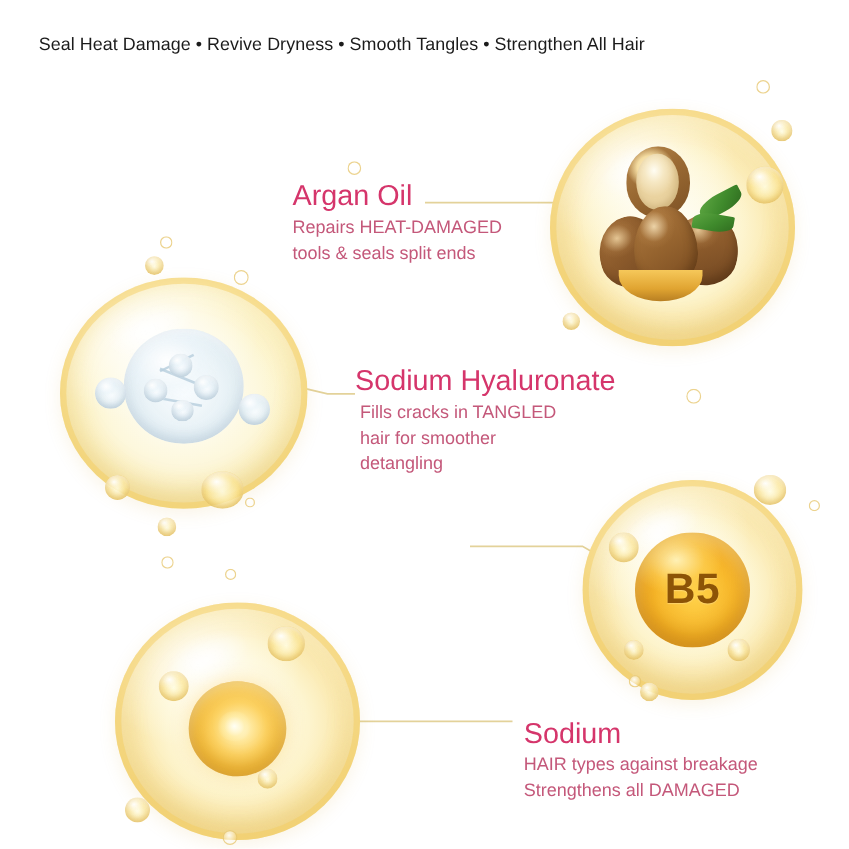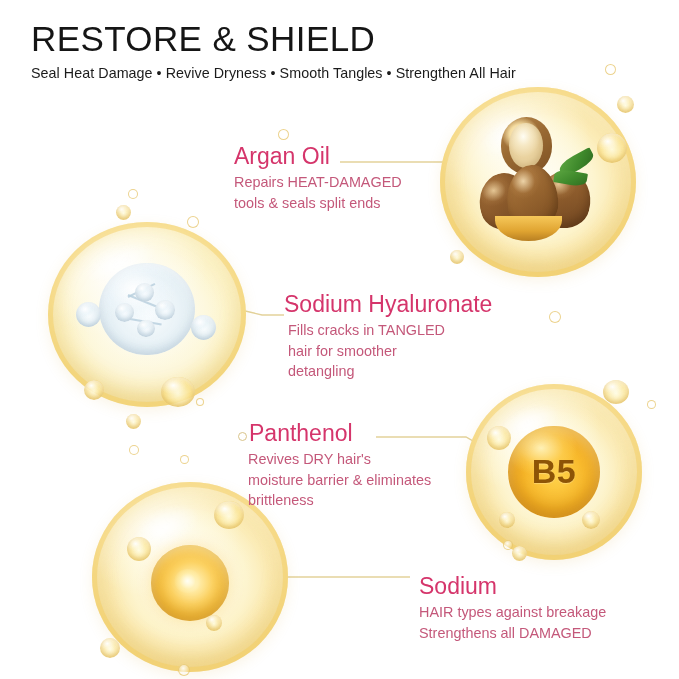--- a/index.html
+++ b/index.html
@@ -224,21 +224,20 @@
     border-radius: 50%;
     background: radial-gradient(circle, rgba(255,255,245,0.98) 0%, rgba(255,240,175,0.6) 45%, rgba(255,230,150,0) 75%);
   }
 </style>
 </head>
 <body>
 
 <div id="infographic">
 
   <div class="header">
-    <div class="title">RESTORE &amp; SHIELD</div>
     <div class="subtitle">Seal Heat Damage • Revive Dryness • Smooth Tangles • Strengthen All Hair</div>
   </div>
 
   <svg class="connectors" viewBox="0 0 679 679">
     <line x1="340" y1="162" x2="470" y2="162" stroke="#e3d29a" stroke-width="1.4"></line>
     <polyline points="198,300 262,315 284,315" fill="none" stroke="#e3d29a" stroke-width="1.4"></polyline>
     <polyline points="376,437 466,437 492,452" fill="none" stroke="#e3d29a" stroke-width="1.4"></polyline>
     <polyline points="250,558 272,577 410,577" fill="none" stroke="#e3d29a" stroke-width="1.4"></polyline>
   </svg>
 
@@ -348,29 +347,20 @@
 
   <div class="block" style="left:284px; top:292px;">
     <div class="block-head">Sodium Hyaluronate</div>
     <div class="block-body" style="margin-left:4px;">
       <div>Fills cracks in TANGLED</div>
       <div>hair for smoother</div>
       <div>detangling</div>
     </div>
   </div>
 
-  <div class="block" style="left:249px; top:421px;">
-    <div class="bullet-dot" style="left:-11px; top:11px;"></div>
-    <div class="block-head">Panthenol</div>
-    <div class="block-body" style="margin-left:-1px;">
-      <div>Revives DRY hair's</div>
-      <div>moisture barrier &amp; eliminates</div>
-      <div>brittleness</div>
-    </div>
-  </div>
 
   <div class="block" style="left:419px; top:574px;">
     <div class="block-head">Sodium</div>
     <div class="block-body">
       <div>HAIR types against breakage</div>
       <div>Strengthens all DAMAGED</div>
     </div>
   </div>
 
 </div>

